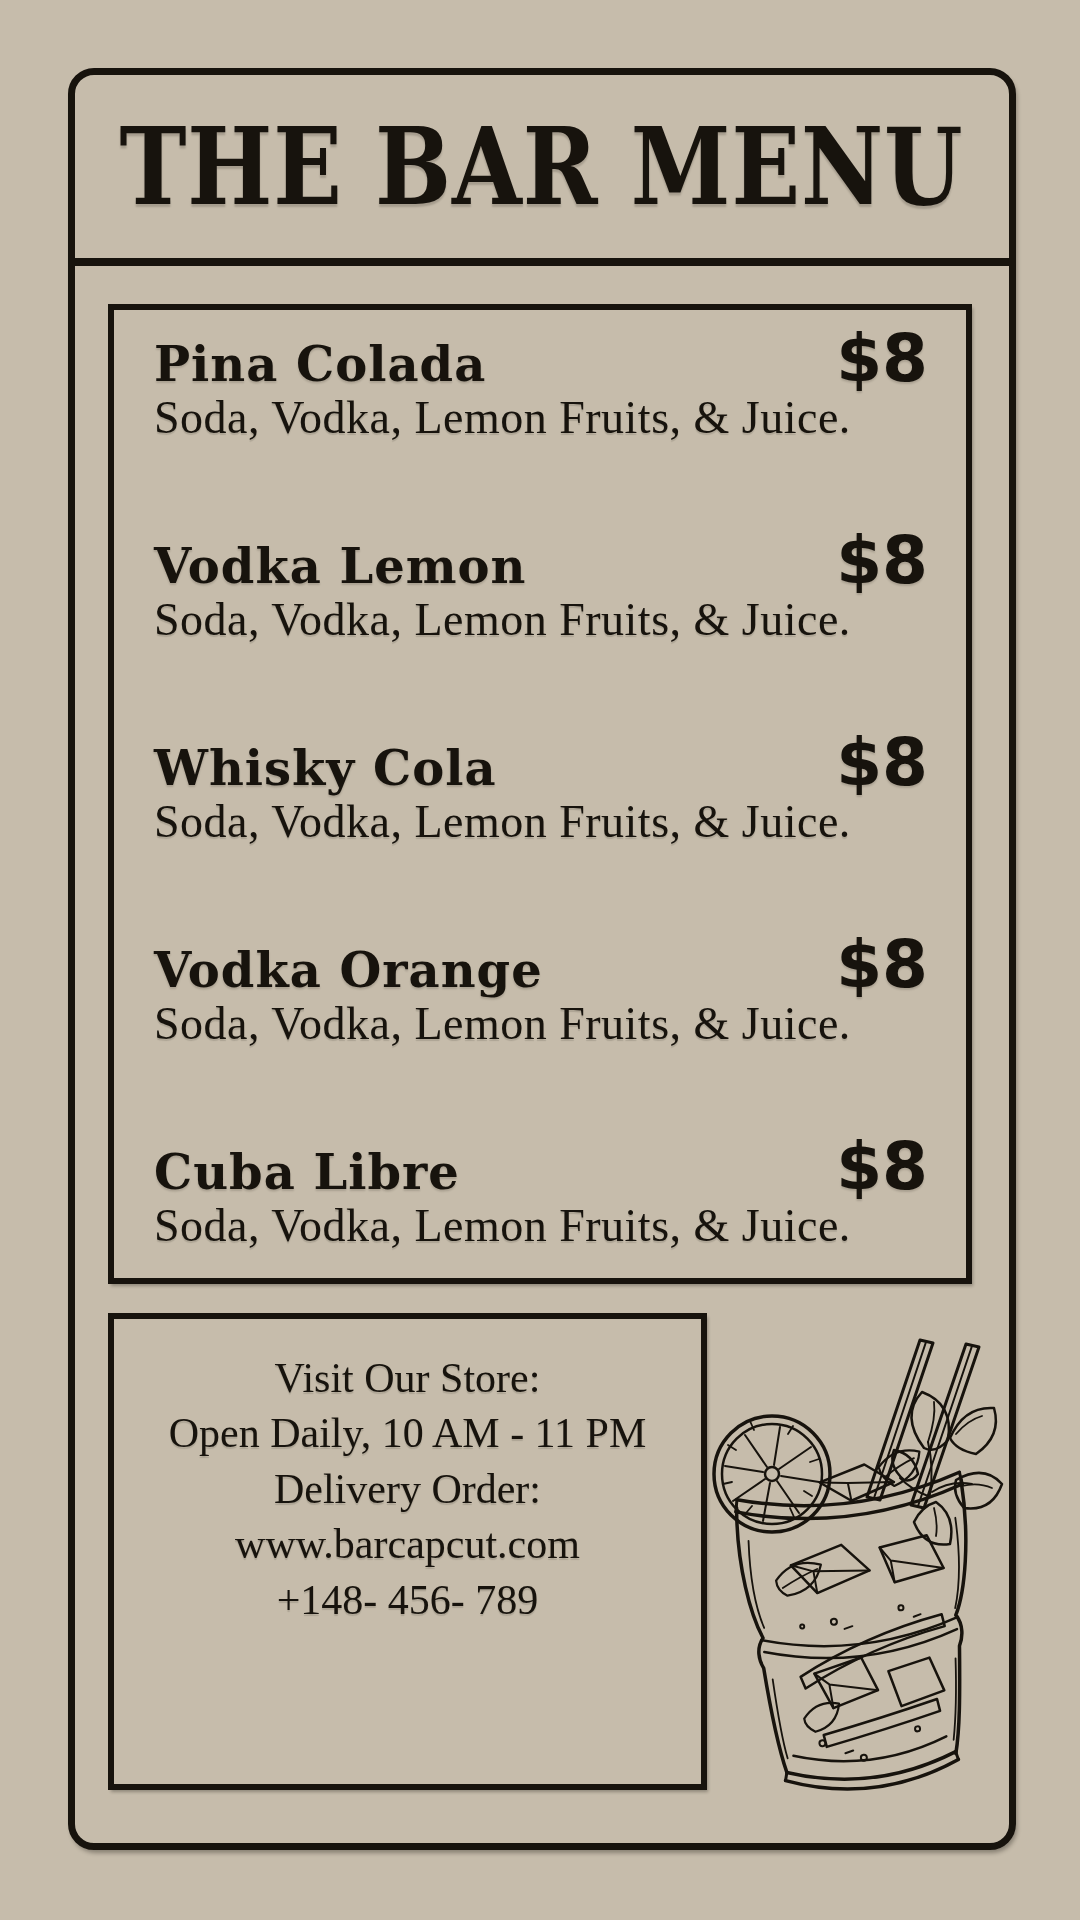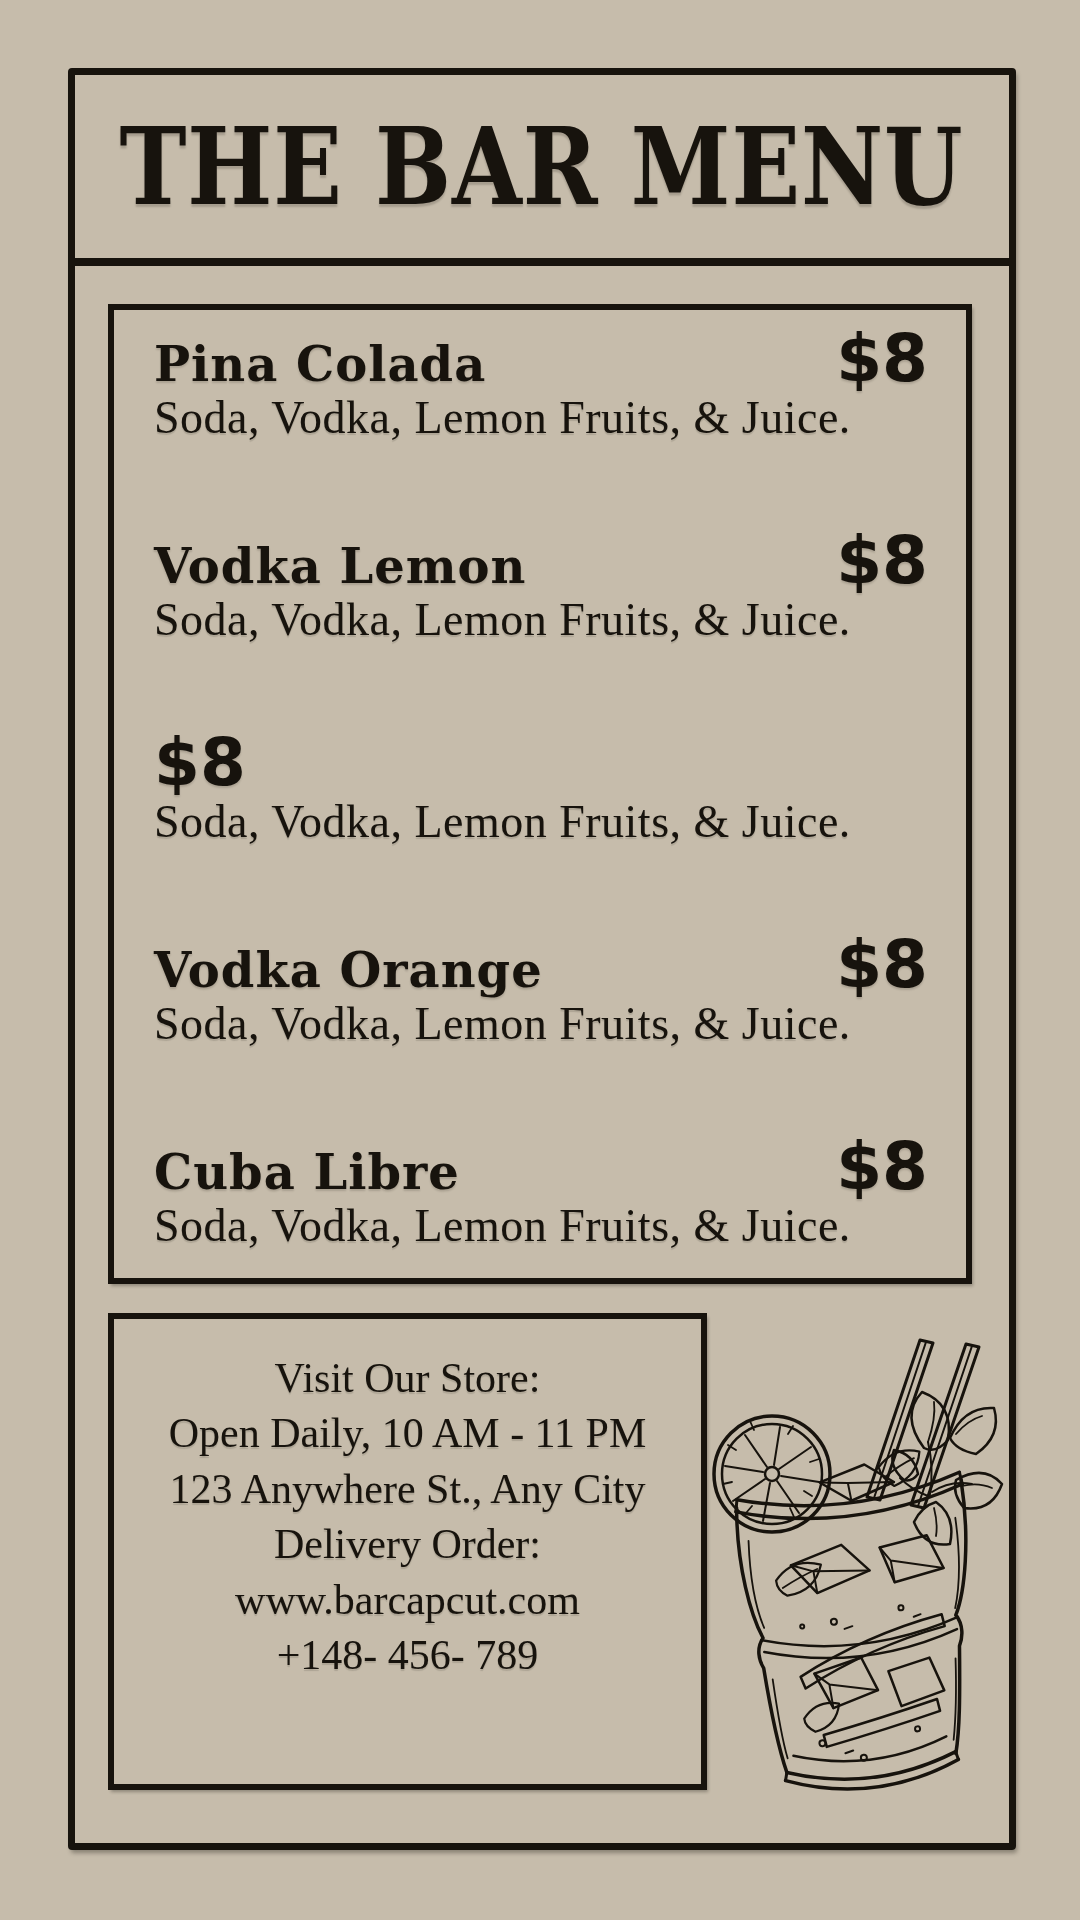--- a/index.html
+++ b/index.html
@@ -13,21 +13,21 @@
     color:var(--ink);
     font-family:"DejaVu Serif",serif;
     position:relative;
     overflow:hidden;
   }
   .poster{
     position:absolute;
     left:68px;top:68px;
     width:948px;height:1782px;
     border:7px solid var(--ink);
-    border-radius:4px;
+    border-radius:26px;
     box-shadow:2px 4px 4px -1px rgba(23,19,13,.35);
   }
   
   .header{
     position:absolute;left:0;right:0;top:0;
     height:191px;
     border-bottom:8px solid var(--ink);
     display:flex;align-items:center;justify-content:center;
   }
   .title{
@@ -135,20 +135,21 @@
     <div class="menu-item">
       <div class="item-row">
         <span class="item-name">Vodka Lemon</span>
         <span class="item-price">$8</span>
       </div>
       <div class="item-desc">Soda, Vodka, Lemon Fruits, &amp; Juice.</div>
     </div>
 
     <div class="menu-item">
       <div class="item-row">
+        <span class="item-name">Whisky Cola</span>
         <span class="item-price">$8</span>
       </div>
       <div class="item-desc">Soda, Vodka, Lemon Fruits, &amp; Juice.</div>
     </div>
 
     <div class="menu-item">
       <div class="item-row">
         <span class="item-name">Vodka Orange</span>
         <span class="item-price">$8</span>
       </div>
@@ -161,21 +162,20 @@
         <span class="item-price">$8</span>
       </div>
       <div class="item-desc">Soda, Vodka, Lemon Fruits, &amp; Juice.</div>
     </div>
 
   </div>
 
   <div class="info-box">
     <div class="info-line">Visit Our Store:</div>
     <div class="info-line">Open Daily, 10 AM - 11 PM</div>
-    <div class="info-line">123 Anywhere St., Any City</div>
     <div class="info-line delivery-heading">Delivery Order:</div>
     <div class="info-line">www.barcapcut.com</div>
     <div class="info-line">+148- 456- 789</div>
   </div>
 
   <div class="cocktail">
     <svg viewBox="0 0 322 515">
 
       <g stroke-width="3">
         <path d="M236,18 L249,21 L196,178 L183,175 Z"></path>

